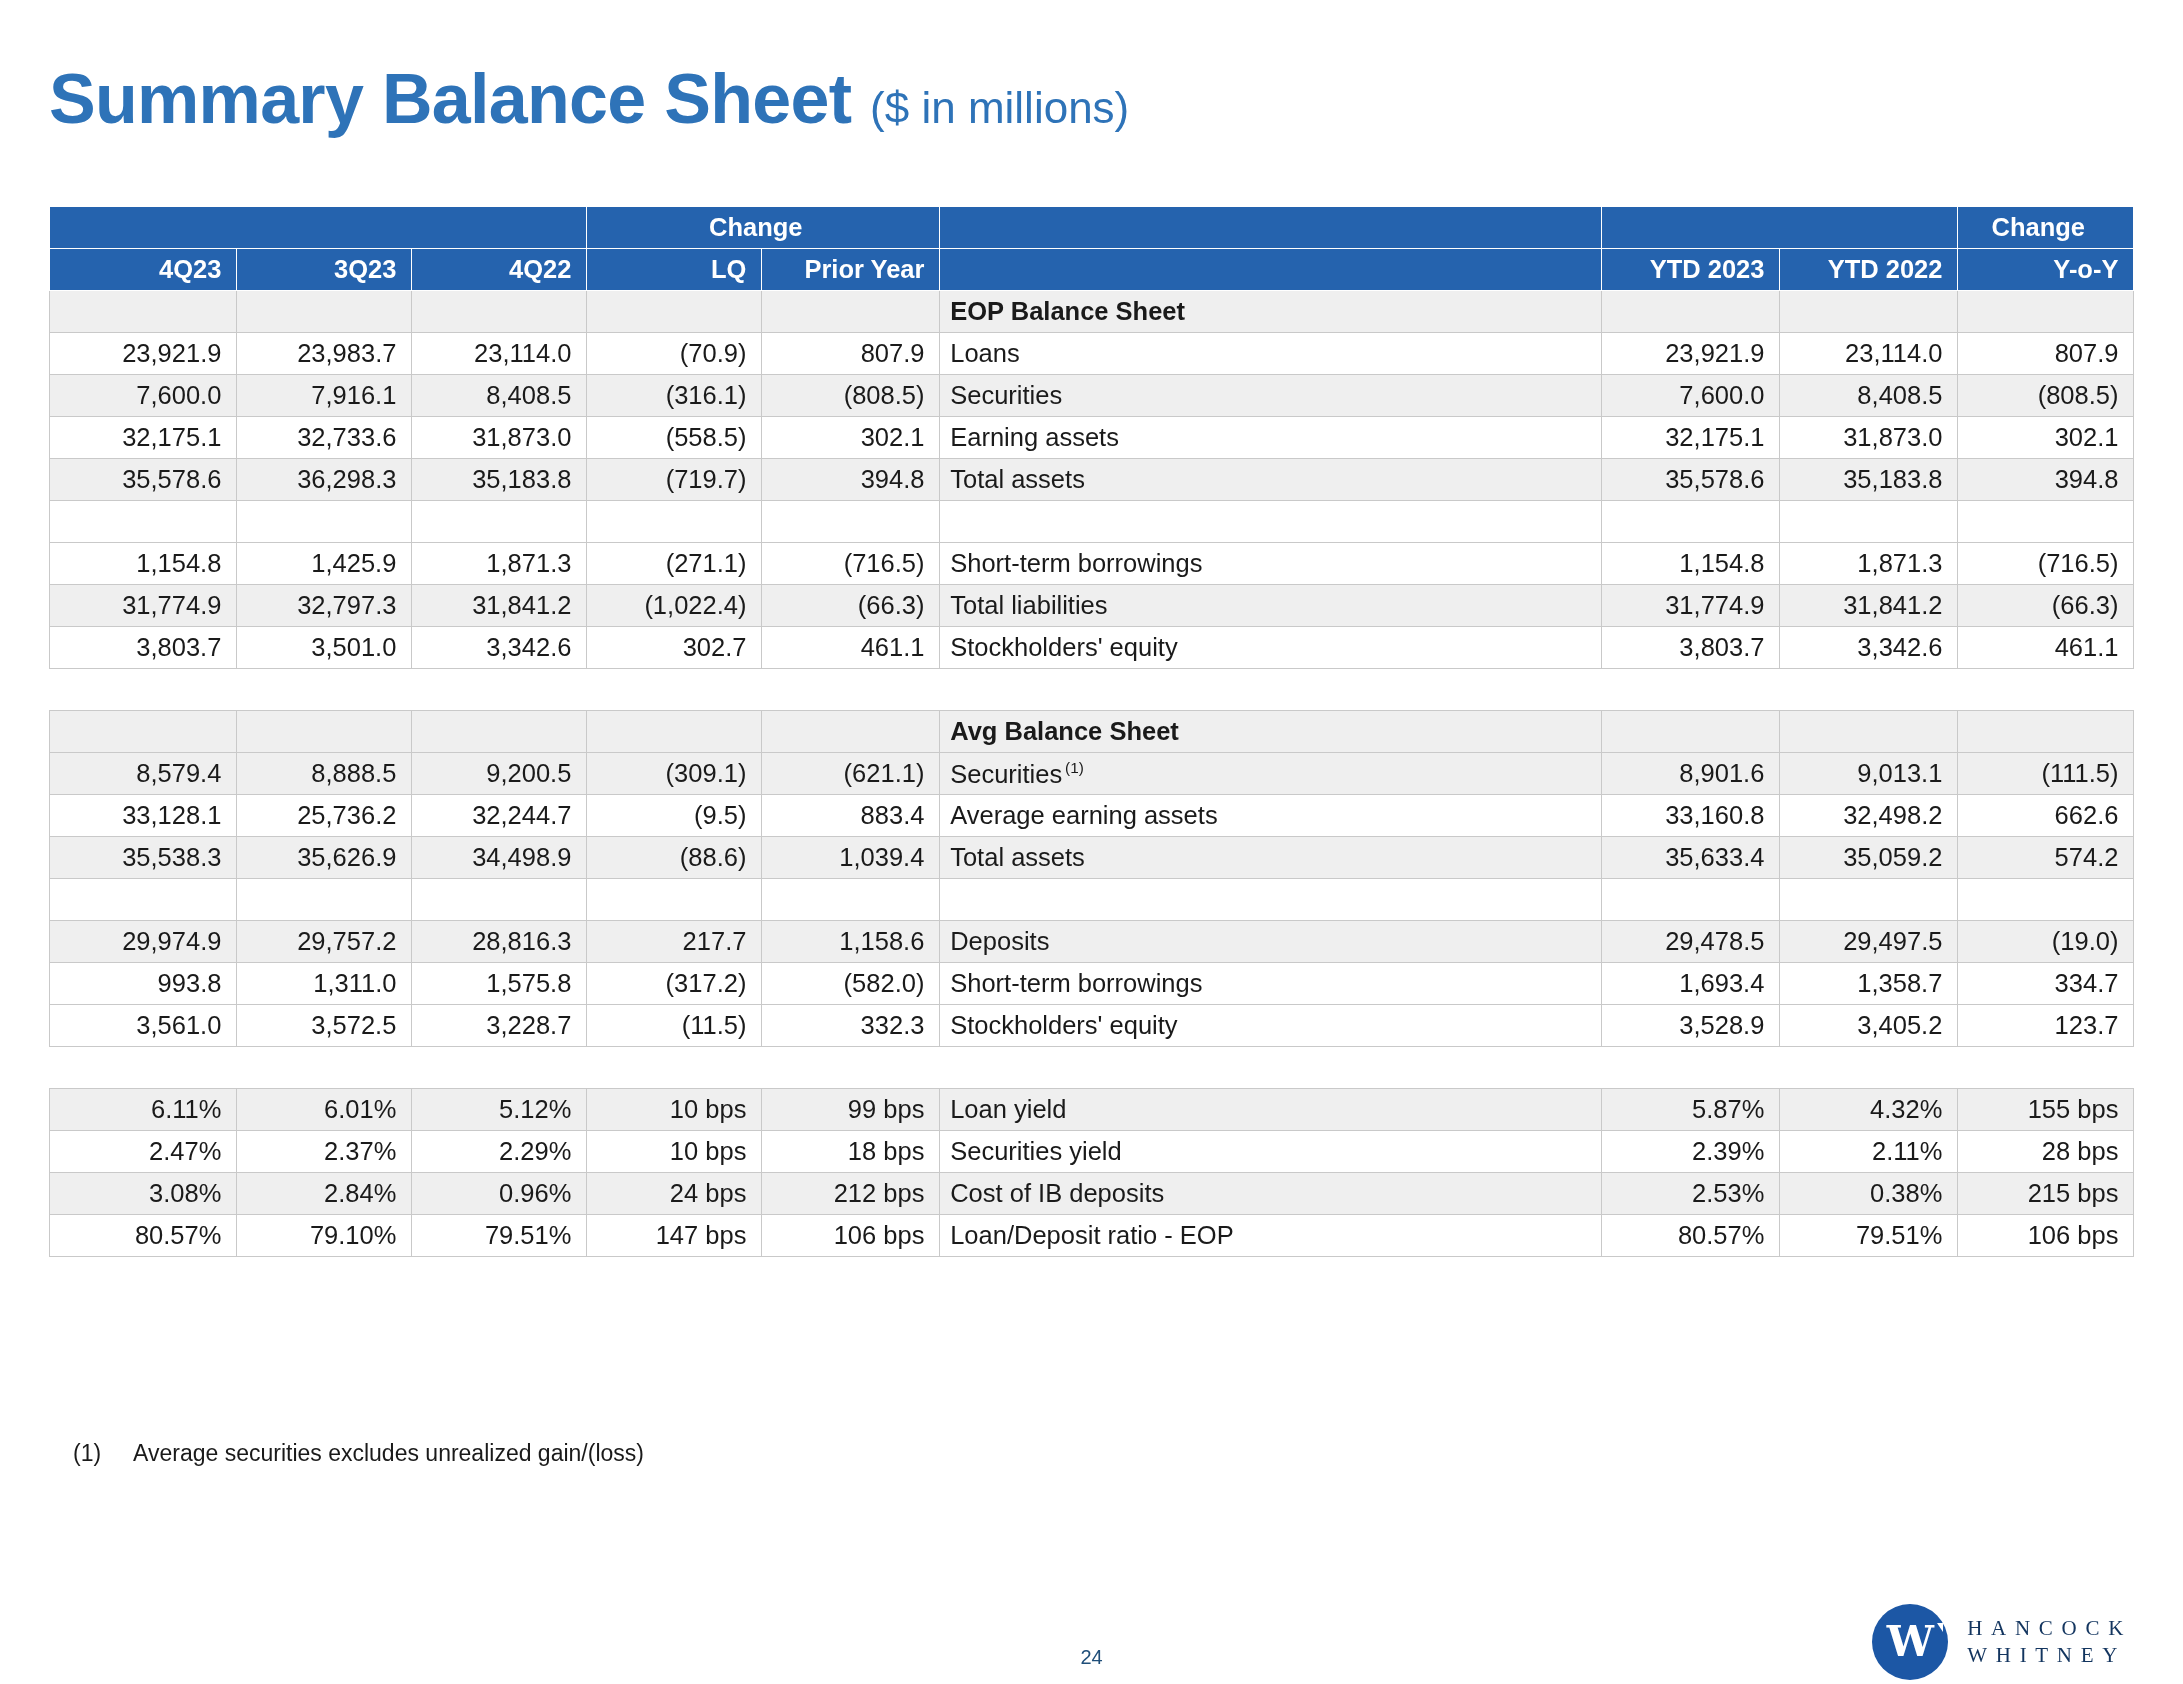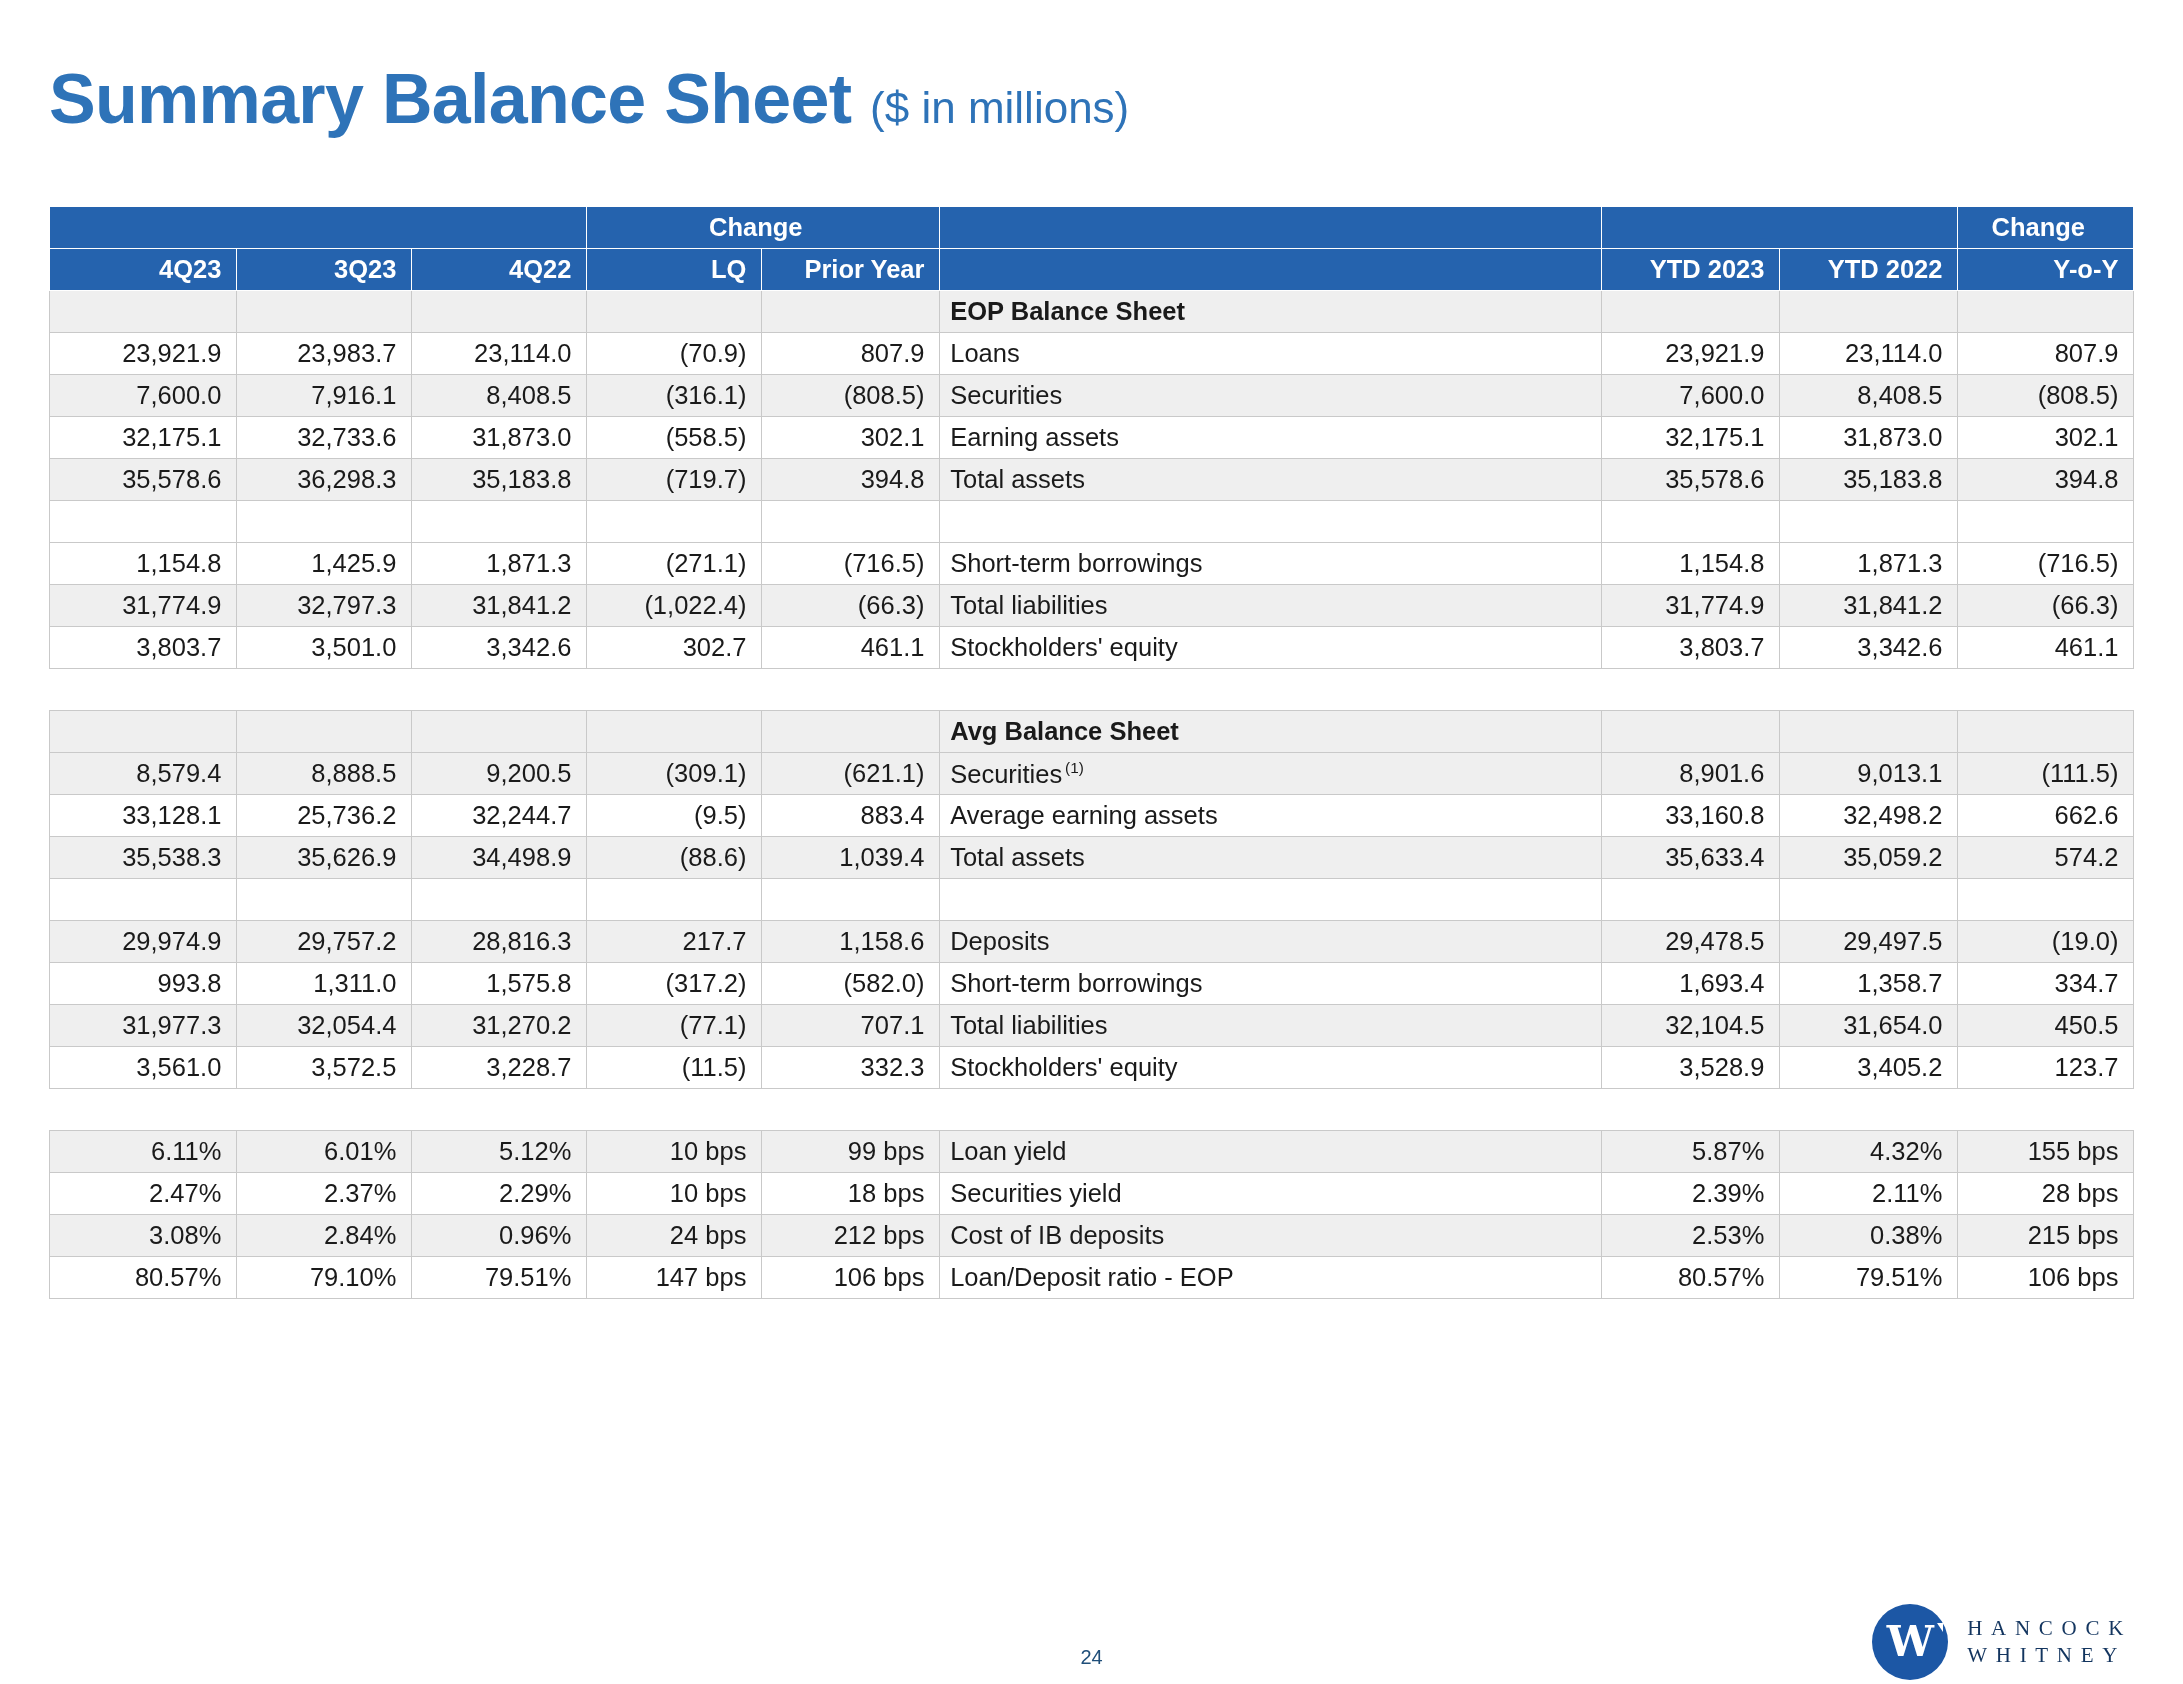--- a/index.html
+++ b/index.html
@@ -306,31 +306,20 @@
             <td class="num">993.8</td>
             <td class="num">1,311.0</td>
             <td class="num">1,575.8</td>
             <td class="num">(317.2)</td>
             <td class="num">(582.0)</td>
             <td class="label">Short-term borrowings</td>
             <td class="num">1,693.4</td>
             <td class="num">1,358.7</td>
             <td class="num">334.7</td>
           </tr>
-          <tr class="shaded">
-            <td class="num">31,977.3</td>
-            <td class="num">32,054.4</td>
-            <td class="num">31,270.2</td>
-            <td class="num">(77.1)</td>
-            <td class="num">707.1</td>
-            <td class="label">Total liabilities</td>
-            <td class="num">32,104.5</td>
-            <td class="num">31,654.0</td>
-            <td class="num">450.5</td>
-          </tr>
           <tr>
             <td class="num">3,561.0</td>
             <td class="num">3,572.5</td>
             <td class="num">3,228.7</td>
             <td class="num">(11.5)</td>
             <td class="num">332.3</td>
             <td class="label">Stockholders' equity</td>
             <td class="num">3,528.9</td>
             <td class="num">3,405.2</td>
             <td class="num">123.7</td>
@@ -391,20 +380,23 @@
             <td class="num">106 bps</td>
             <td class="label">Loan/Deposit ratio - EOP</td>
             <td class="num">80.57%</td>
             <td class="num">79.51%</td>
             <td class="num">106 bps</td>
           </tr>
         </tbody>
       </table>
     </div>
 
+  <div class="footnote">
+    <span class="marker">(1)</span><span>Average securities excludes unrealized gain/(loss)</span>
+  </div>
 
   <div class="page-number">24</div>
 
   <div class="logo">
     <div class="logo-circle">
       <span class="mono">W</span>
     </div>
     <div class="logo-text">
       <div>HANCOCK</div>
       <div>WHITNEY</div>

